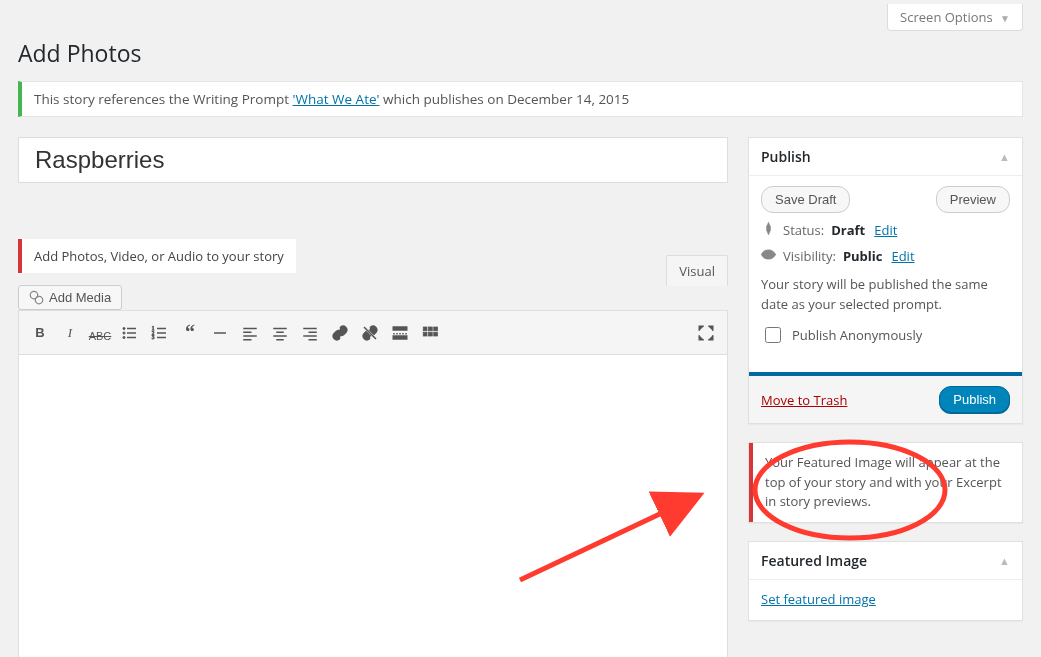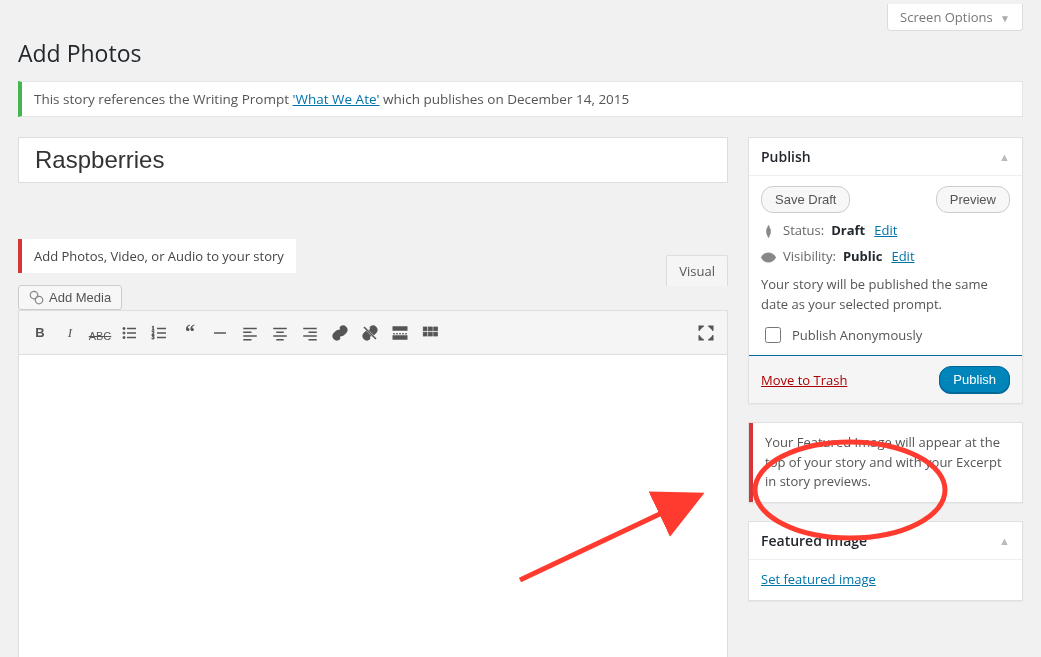--- a/index.html
+++ b/index.html
@@ -138,30 +138,30 @@
     font-size:13px;
     cursor:pointer;
   }
   .btn-primary {
     background:#0085ba;
     border:1px solid #006799;
     color:#fff;
     font-weight:500;
     box-shadow:0 1px 0 #006799;
   }
-  .pub-row { display:flex; align-items:flex-end; gap:7px; margin:8px 0; color:#666;}
+  .pub-row { display:flex; align-items:flex-start; gap:7px; margin:8px 0; color:#666;}
   .pub-row .k { color:#666;}
   .pub-row .v { color:#23282d; font-weight:700;}
   .pub-row a.edit { color:#0073aa; font-weight:400; text-decoration:underline; margin-left:2px;}
   .pub-note { margin:10px 0; color:#555; line-height:1.5;}
   .chk { display:flex; align-items:center; gap:8px; margin:8px 0 0 0;}
   .chk input { width:16px; height:16px; }
   .pub-actions {
-    border-top:1px solid #0369a1;
-    margin:9px -12px -12px -12px;
+    border-top:4px solid #0369a1;
+    margin:26px -12px -12px -12px;
     padding:10px 12px;
     background:#f5f5f5;
     display:flex; justify-content:space-between; align-items:center;
   }
   .trash { color:#a00; text-decoration:underline; cursor:pointer;}
   .feat-notice {
     border-left:4px solid #d63638;
     padding:10px 12px;
     line-height:1.5;
     font-size:13px;

